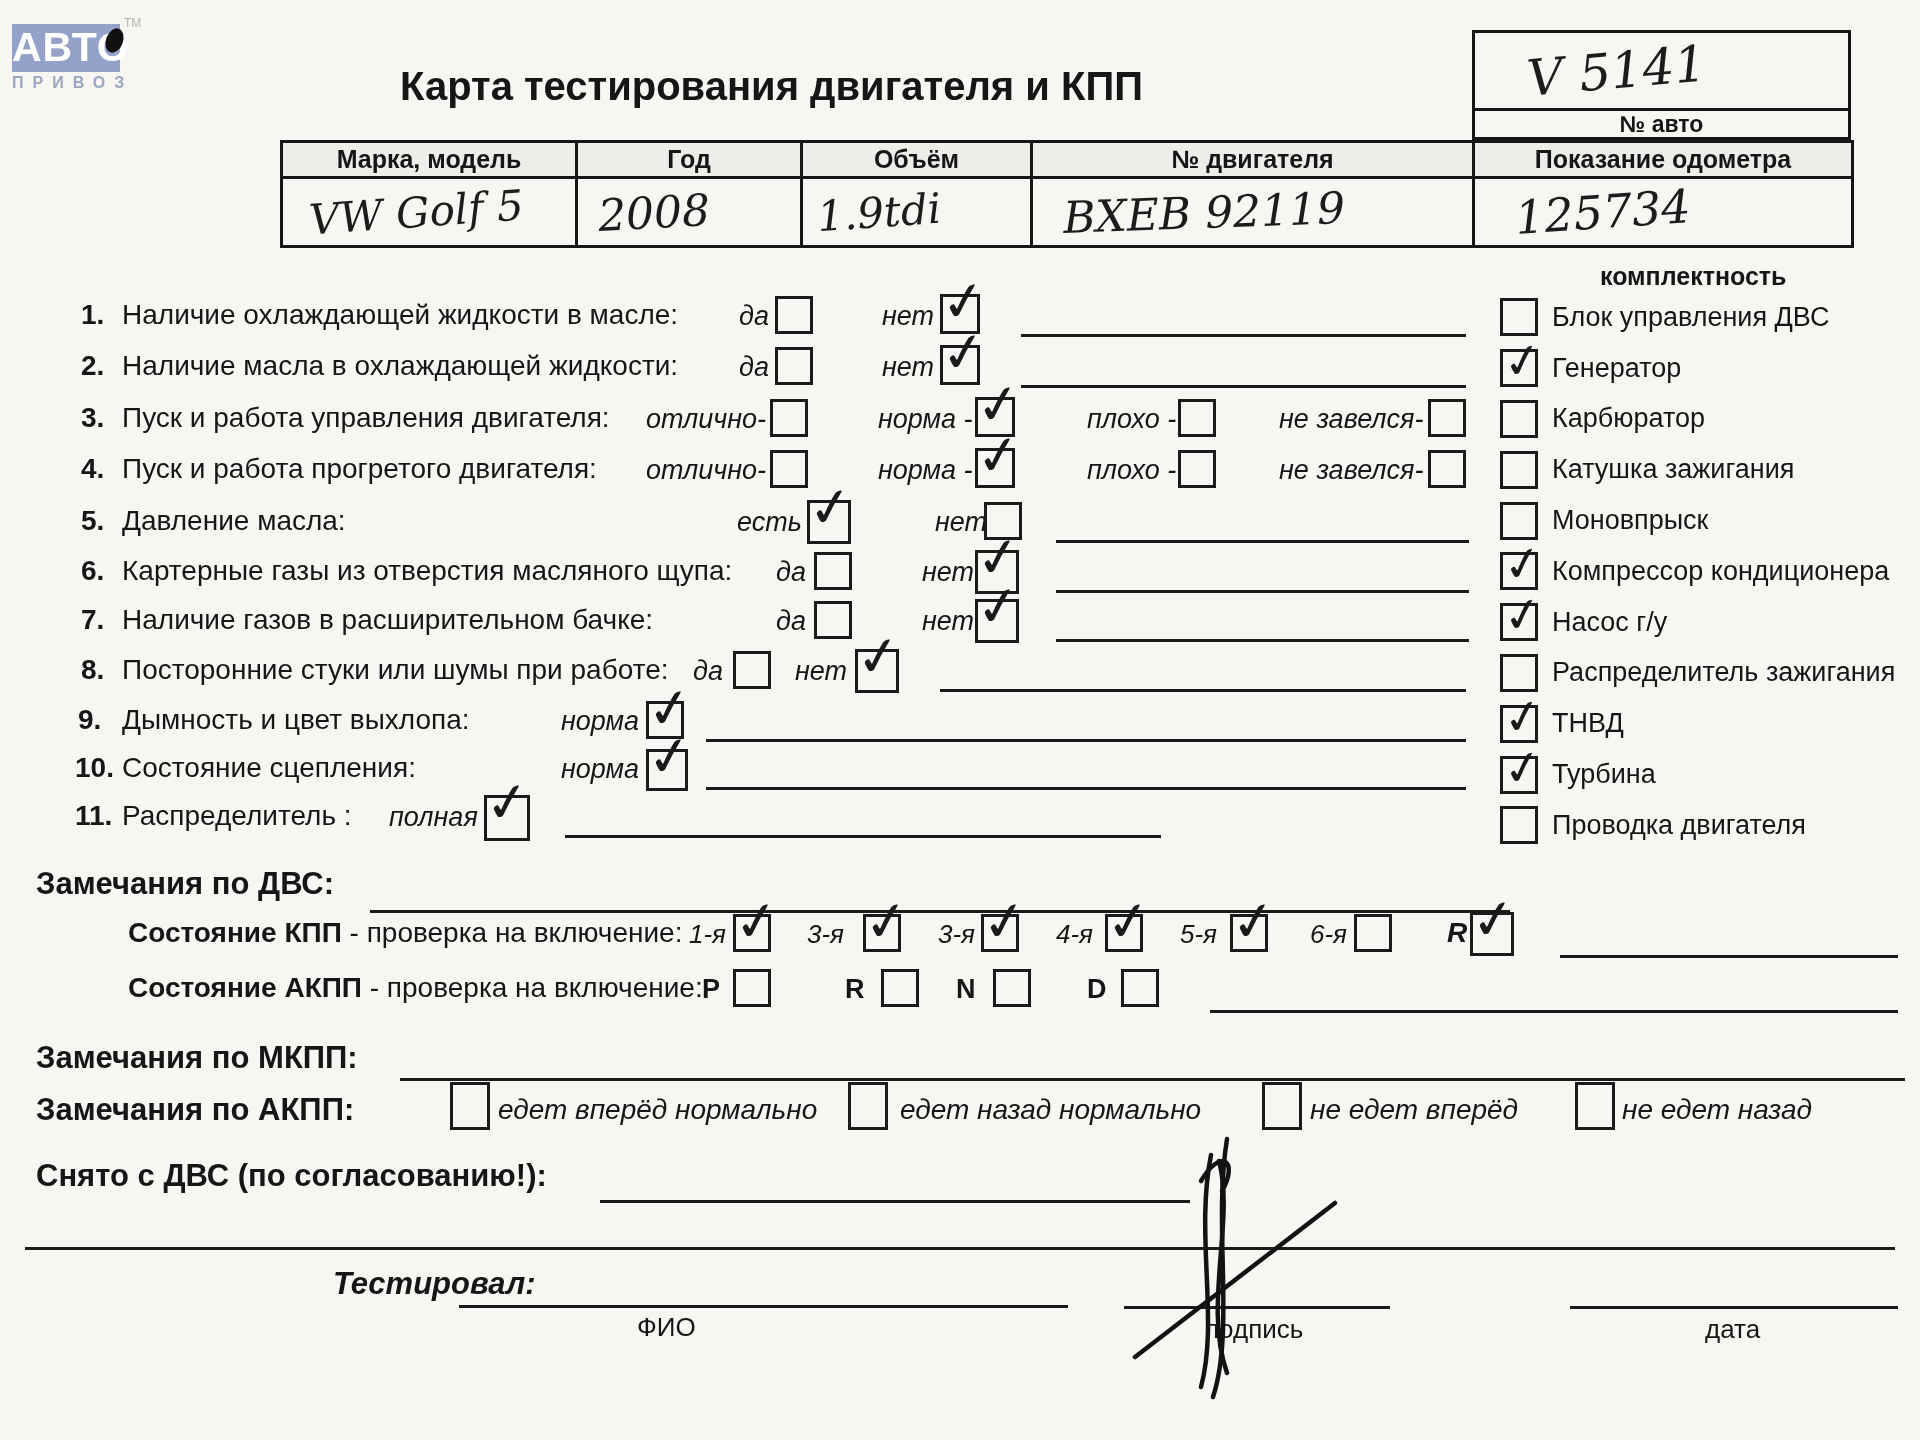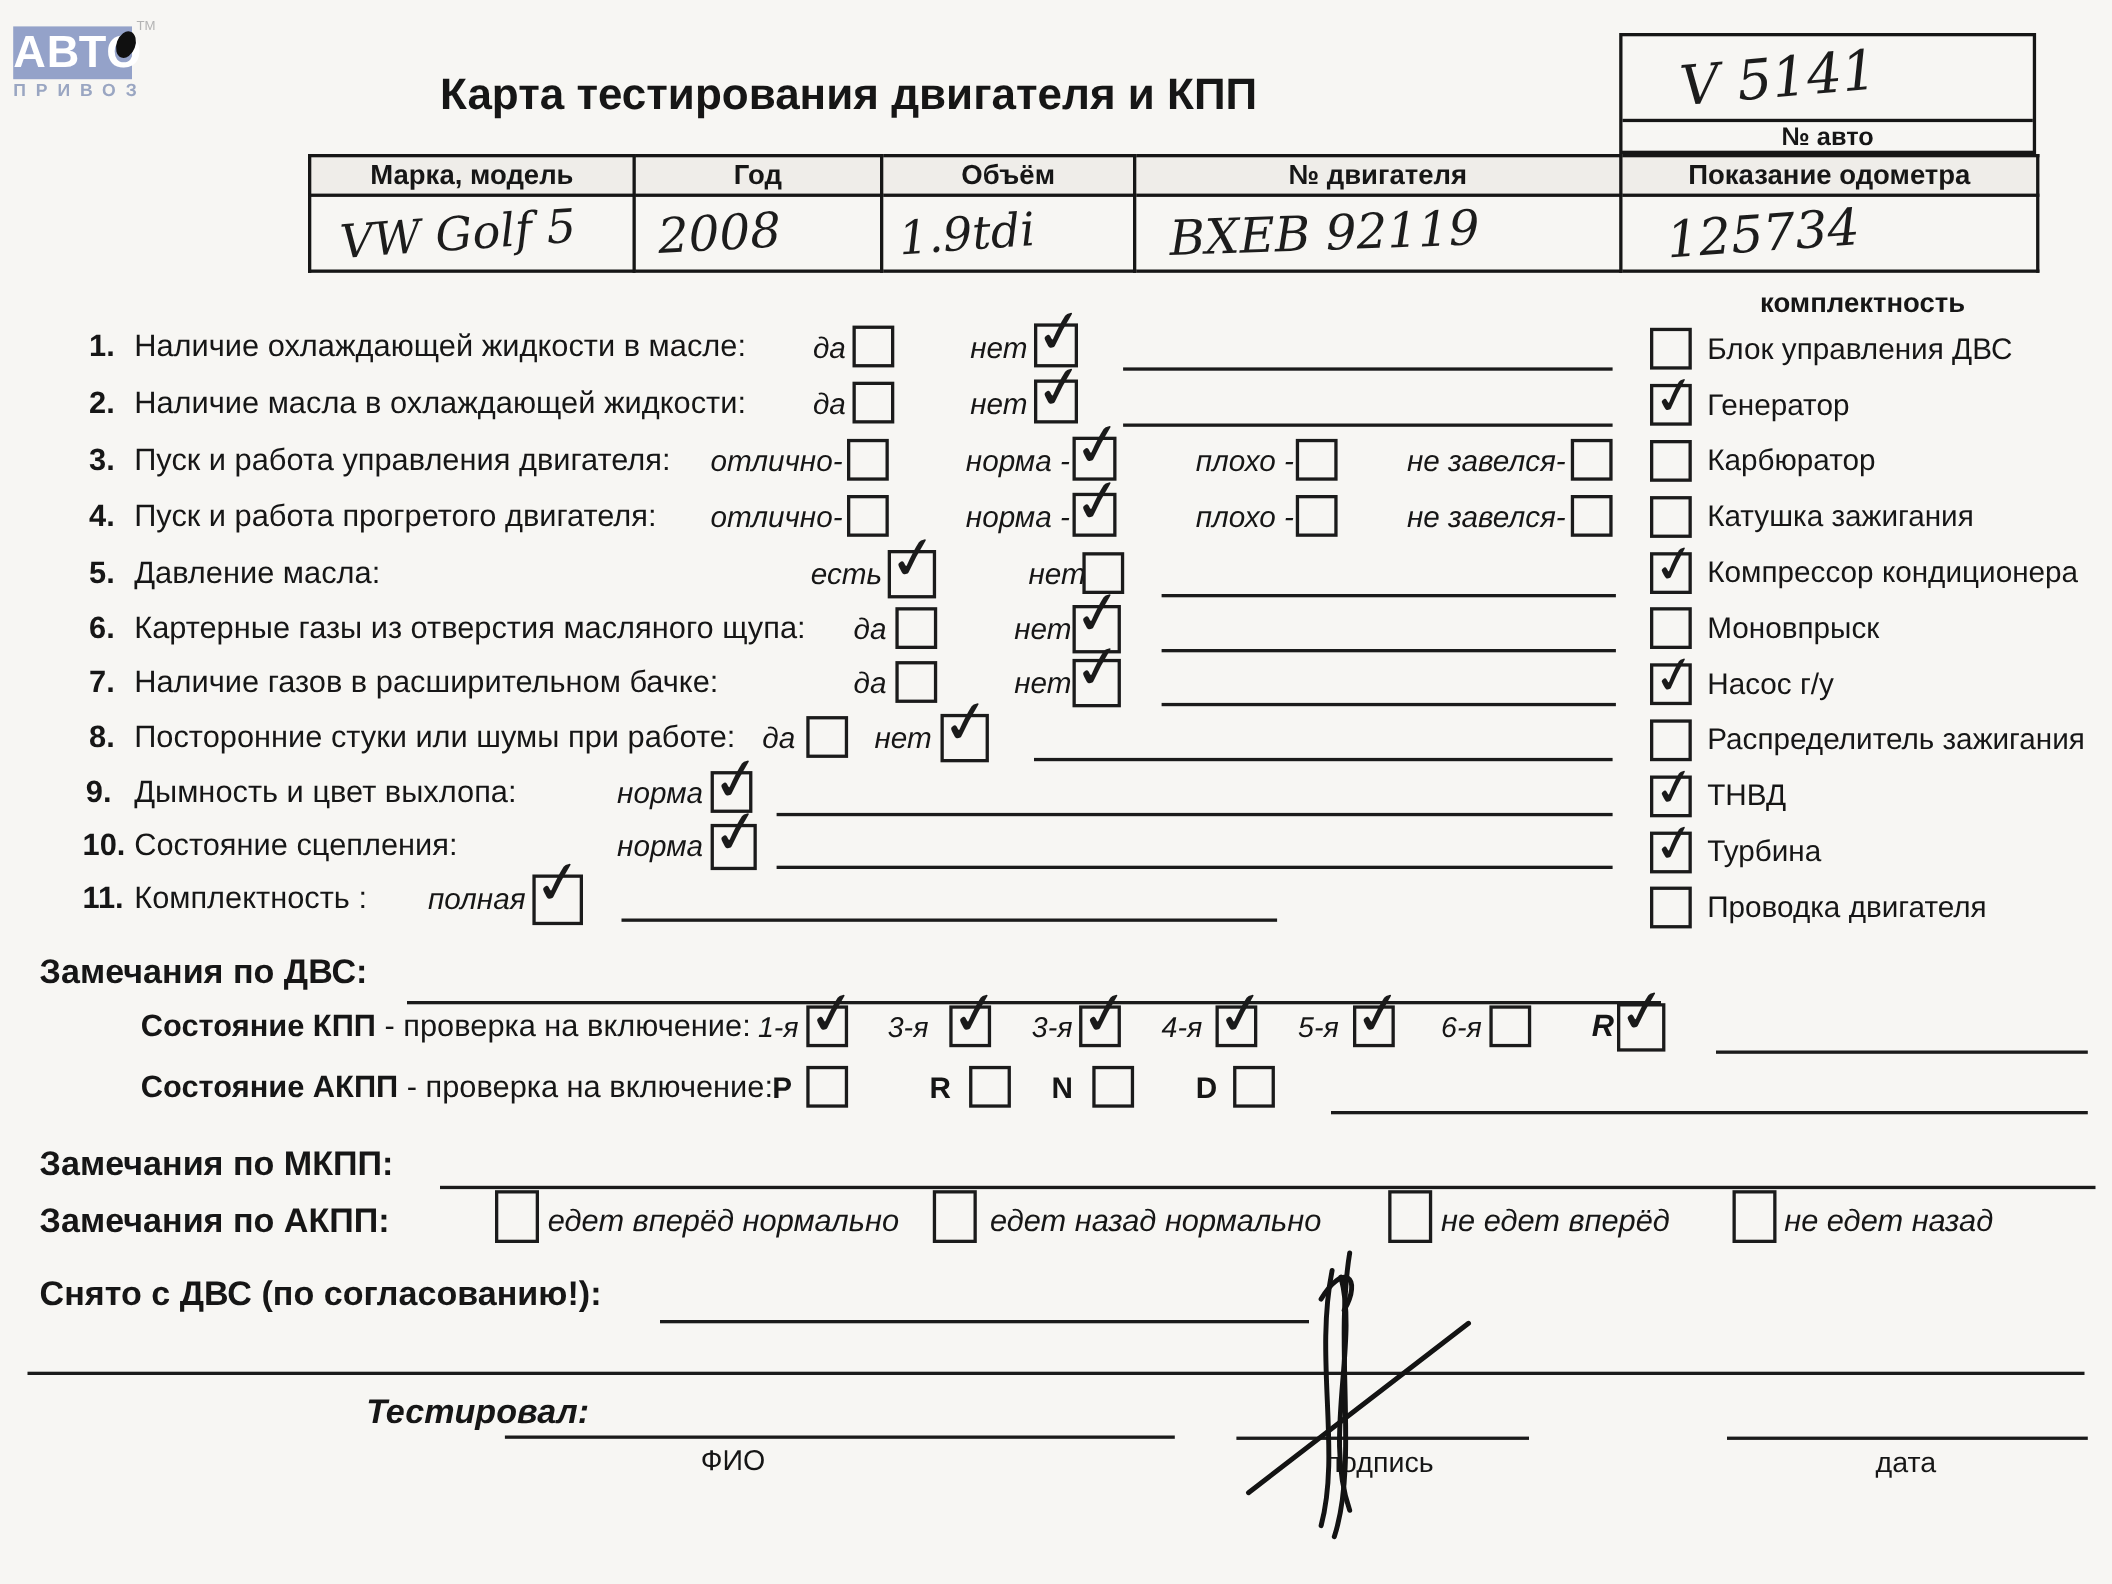--- a/index.html
+++ b/index.html
@@ -132,26 +132,26 @@
     </div>
   <div class="citem">
       <span class="cbox"></span>
       <span class="clabel">Карбюратор</span>
     </div>
   <div class="citem">
       <span class="cbox"></span>
       <span class="clabel">Катушка зажигания</span>
     </div>
   <div class="citem">
+      <span class="cbox"></span>
+      <span class="clabel">Моновпрыск</span>
+    </div>
+  <div class="citem">
       <span class="cbox checked"></span>
       <span class="clabel">Компрессор кондиционера</span>
-    </div>
-  <div class="citem">
-      <span class="cbox"></span>
-      <span class="clabel">Моновпрыск</span>
     </div>
   <div class="citem">
       <span class="cbox checked"></span>
       <span class="clabel">Насос г/у</span>
     </div>
   <div class="citem">
       <span class="cbox"></span>
       <span class="clabel">Распределитель зажигания</span>
     </div>
   <div class="citem">
@@ -265,21 +265,21 @@
 <div>
   <span class="abs lbl num" style="left:75px;top:752px">10.</span>
   <span class="abs lbl" style="left:122px;top:752px">Состояние сцепления:</span>
   <span class="abs opt" style="left:561px;top:754px">норма</span>
   <span class="box checked" style="left:646px;top:749px;width:42px;height:42px"></span>
   <span class="fline" style="left:706px;top:787px;width:760px"></span>
 </div>
 
 <div>
   <span class="abs lbl num" style="left:75px;top:800px">11.</span>
-  <span class="abs lbl" style="left:122px;top:800px">Комплектность :</span>
+  <span class="abs lbl" style="left:122px;top:800px">Распределитель :</span>
   <span class="abs opt" style="left:389px;top:802px">полная</span>
   <span class="box checked" style="left:484px;top:795px;width:46px;height:46px"></span>
   <span class="fline" style="left:565px;top:835px;width:596px"></span>
 </div>
 
 <div>
   <span class="abs sec" style="left:36px;top:866px">Замечания по ДВС:</span>
   <span class="fline" style="left:370px;top:910px;width:1140px"></span>
 </div>
 

